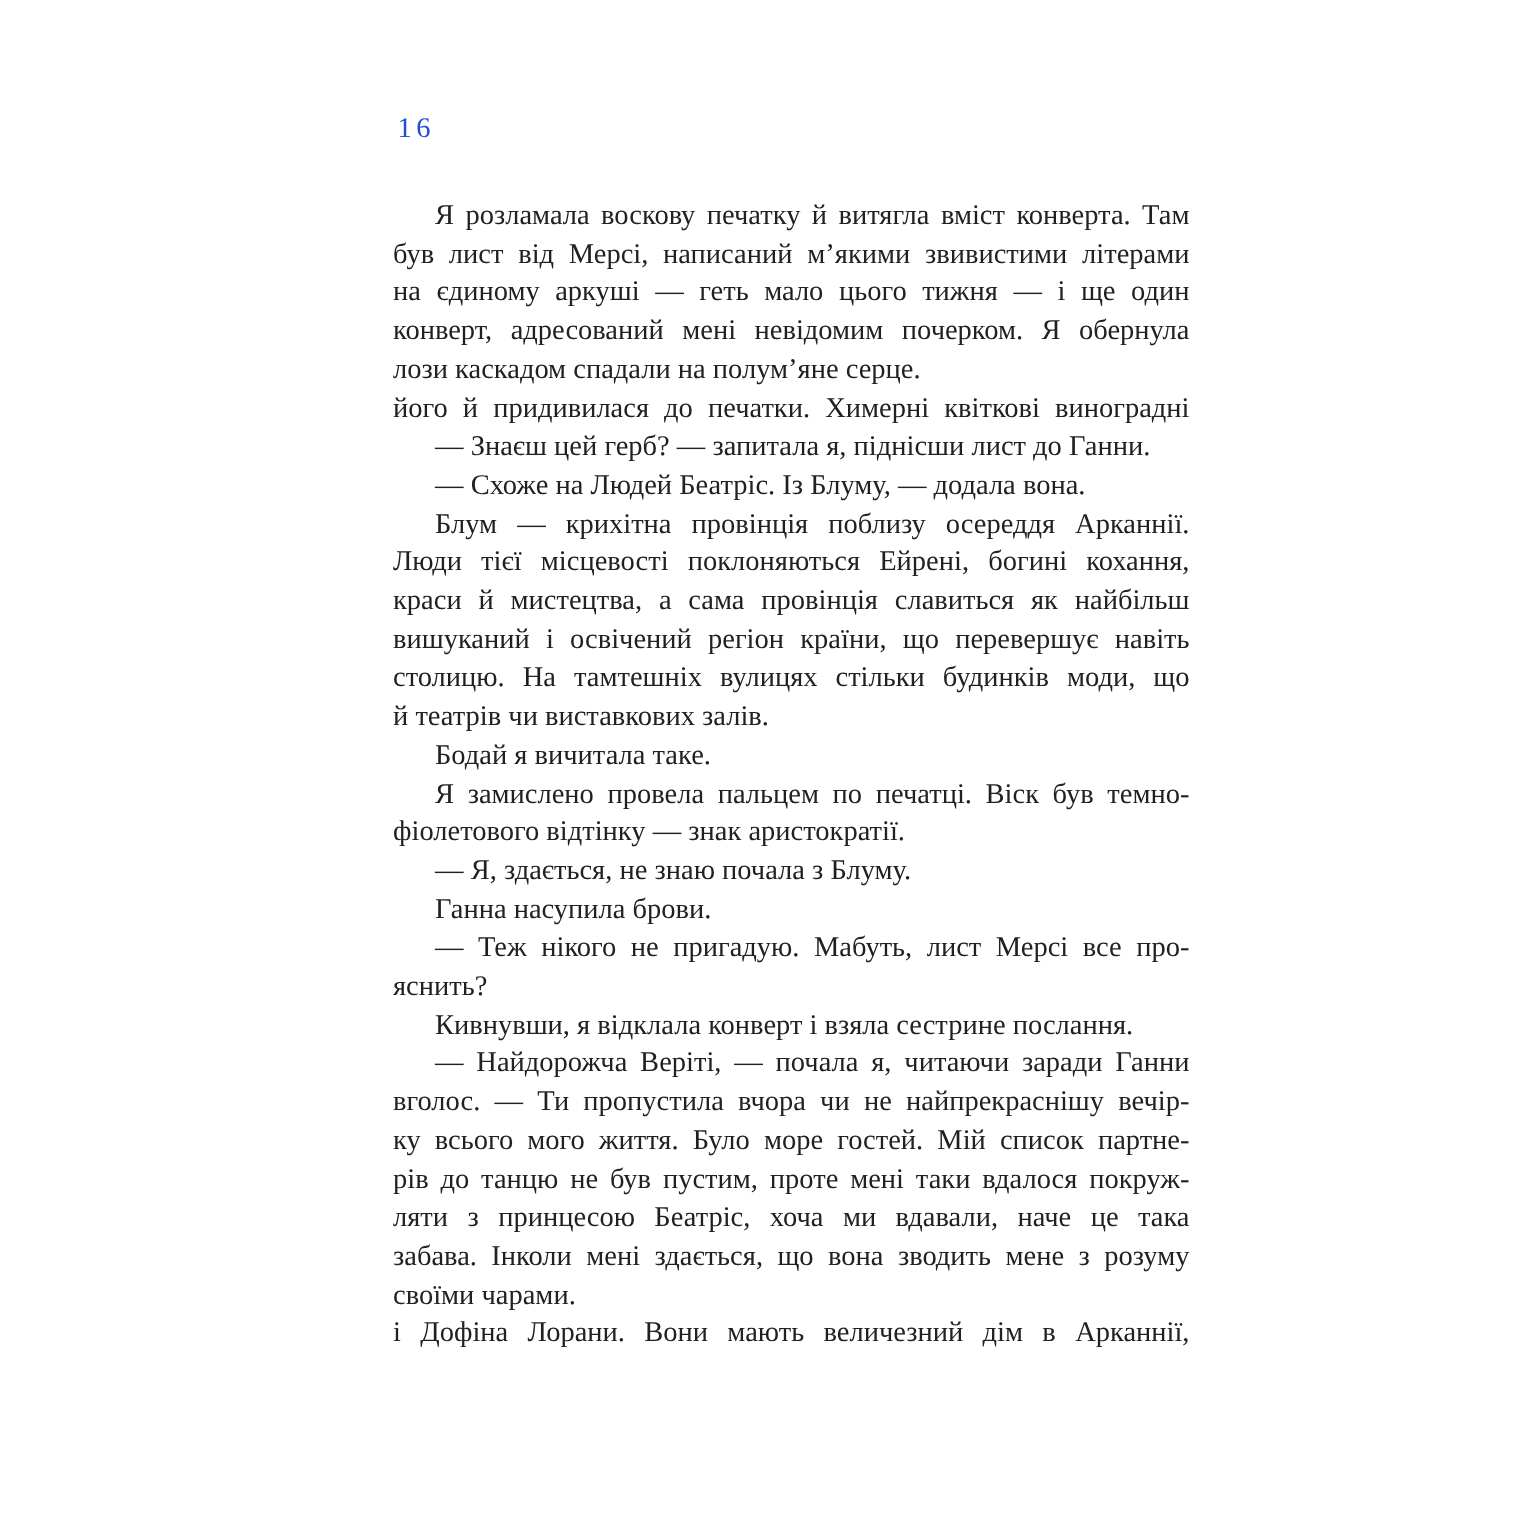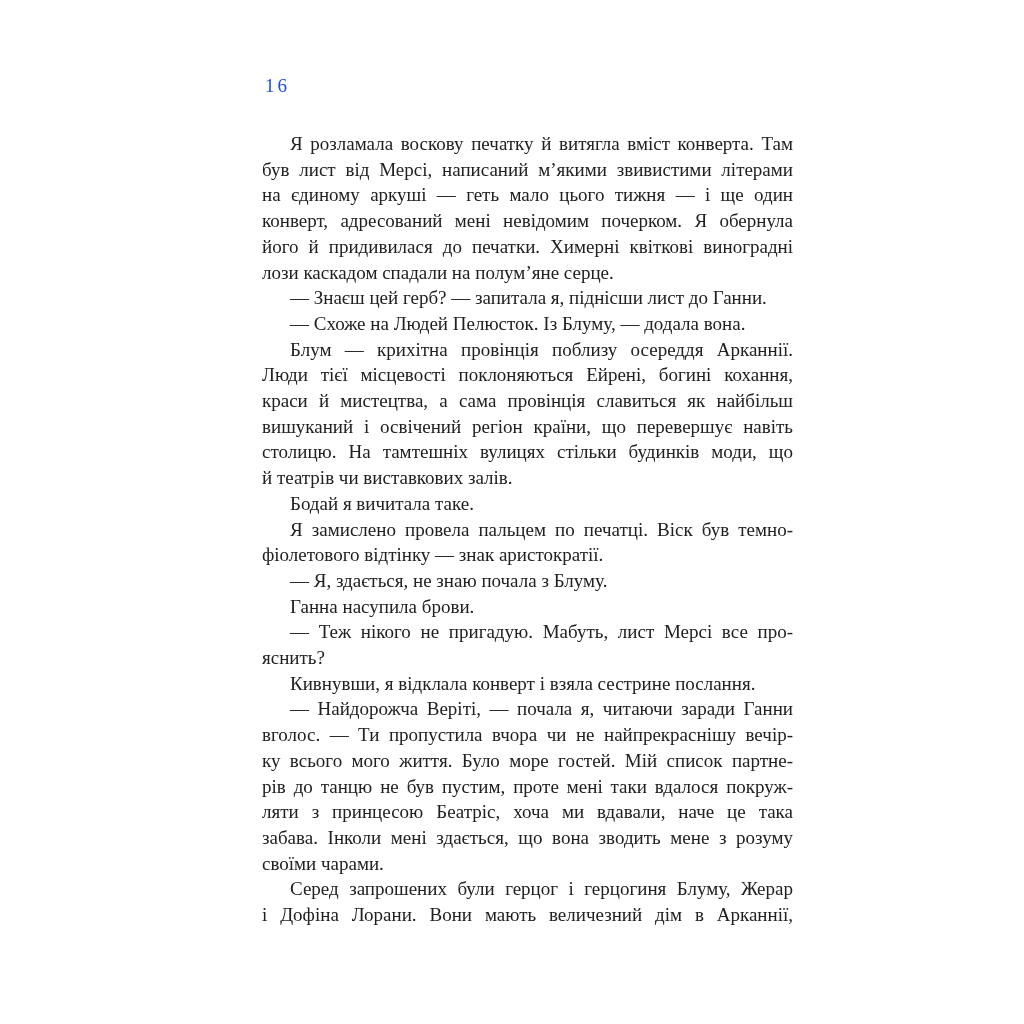--- a/index.html
+++ b/index.html
@@ -53,28 +53,28 @@
 <body>
 
 <div class="page-number">16</div>
 
 <div class="text-block">
     <div class="paragraph">
       <div class="line first">Я розламала воскову печатку й витягла вміст конверта. Там</div>
       <div class="line">був лист від Мерсі, написаний м’якими звивистими літерами</div>
       <div class="line">на єдиному аркуші — геть мало цього тижня — і ще один</div>
       <div class="line">конверт, адресований мені невідомим почерком. Я обернула</div>
+      <div class="line lastline">лози каскадом спадали на полум’яне серце.</div>
       <div class="line">його й придивилася до печатки. Химерні квіткові виноградні</div>
-      <div class="line lastline">лози каскадом спадали на полум’яне серце.</div>
     </div>
     <div class="paragraph">
       <div class="line first lastline">— Знаєш цей герб? — запитала я, піднісши лист до Ганни.</div>
     </div>
     <div class="paragraph">
-      <div class="line first lastline">— Схоже на Людей Пелюсток. Із Блуму, — додала вона.</div>
+      <div class="line first lastline">— Схоже на Людей Беатріс. Із Блуму, — додала вона.</div>
     </div>
     <div class="paragraph">
       <div class="line first">Блум — крихітна провінція поблизу осереддя Арканнії.</div>
       <div class="line">Люди тієї місцевості поклоняються Ейрені, богині кохання,</div>
       <div class="line">краси й мистецтва, а сама провінція славиться як найбільш</div>
       <div class="line">вишуканий і освічений регіон країни, що перевершує навіть</div>
       <div class="line">столицю. На тамтешніх вулицях стільки будинків моди, що</div>
       <div class="line lastline">й театрів чи виставкових залів.</div>
     </div>
     <div class="paragraph">
@@ -100,16 +100,15 @@
     <div class="paragraph">
       <div class="line first">— Найдорожча Веріті, — почала я, читаючи заради Ганни</div>
       <div class="line">вголос. — Ти пропустила вчора чи не найпрекраснішу вечір-</div>
       <div class="line">ку всього мого життя. Було море гостей. Мій список партне-</div>
       <div class="line">рів до танцю не був пустим, проте мені таки вдалося покруж-</div>
       <div class="line">ляти з принцесою Беатріс, хоча ми вдавали, наче це така</div>
       <div class="line">забава. Інколи мені здається, що вона зводить мене з розуму</div>
       <div class="line lastline">своїми чарами.</div>
     </div>
     <div class="paragraph">
-      <div class="line first">Серед запрошених були герцог і герцогиня Блуму, Жерар</div>
       <div class="line">і Дофіна Лорани. Вони мають величезний дім в Арканнії,</div>
     </div>
   </div>
 
 </body></html>

